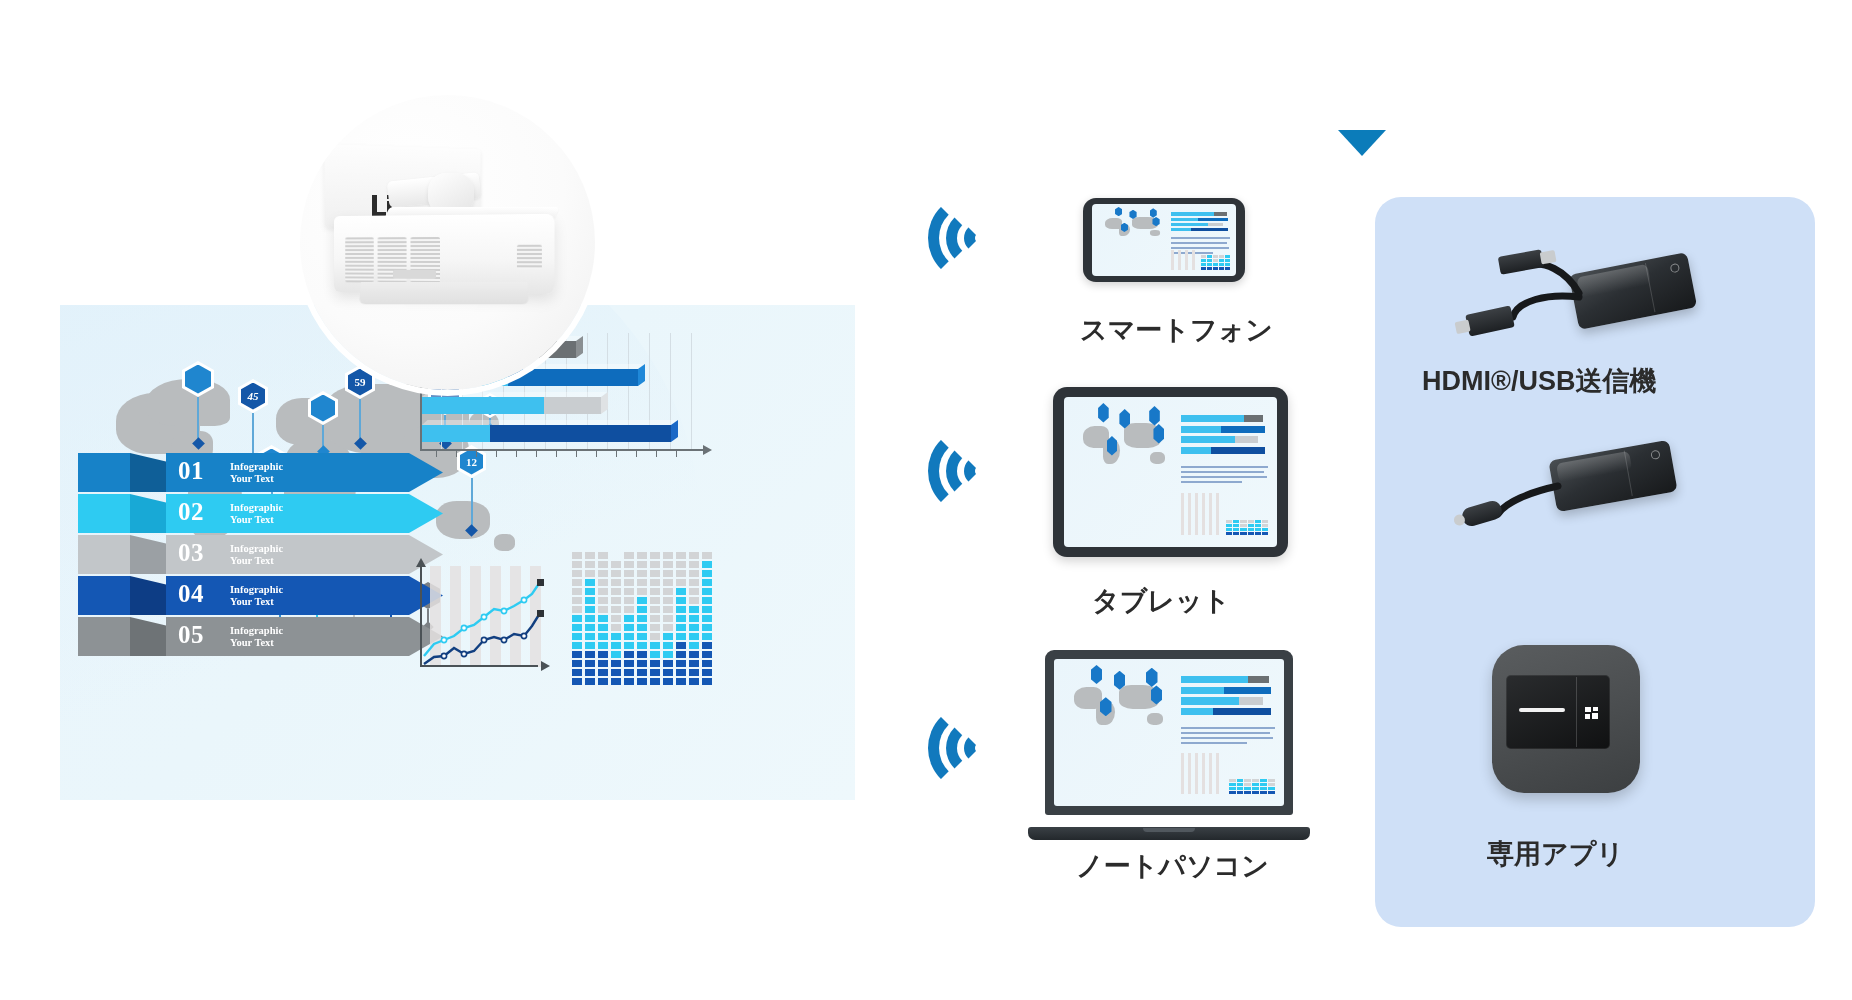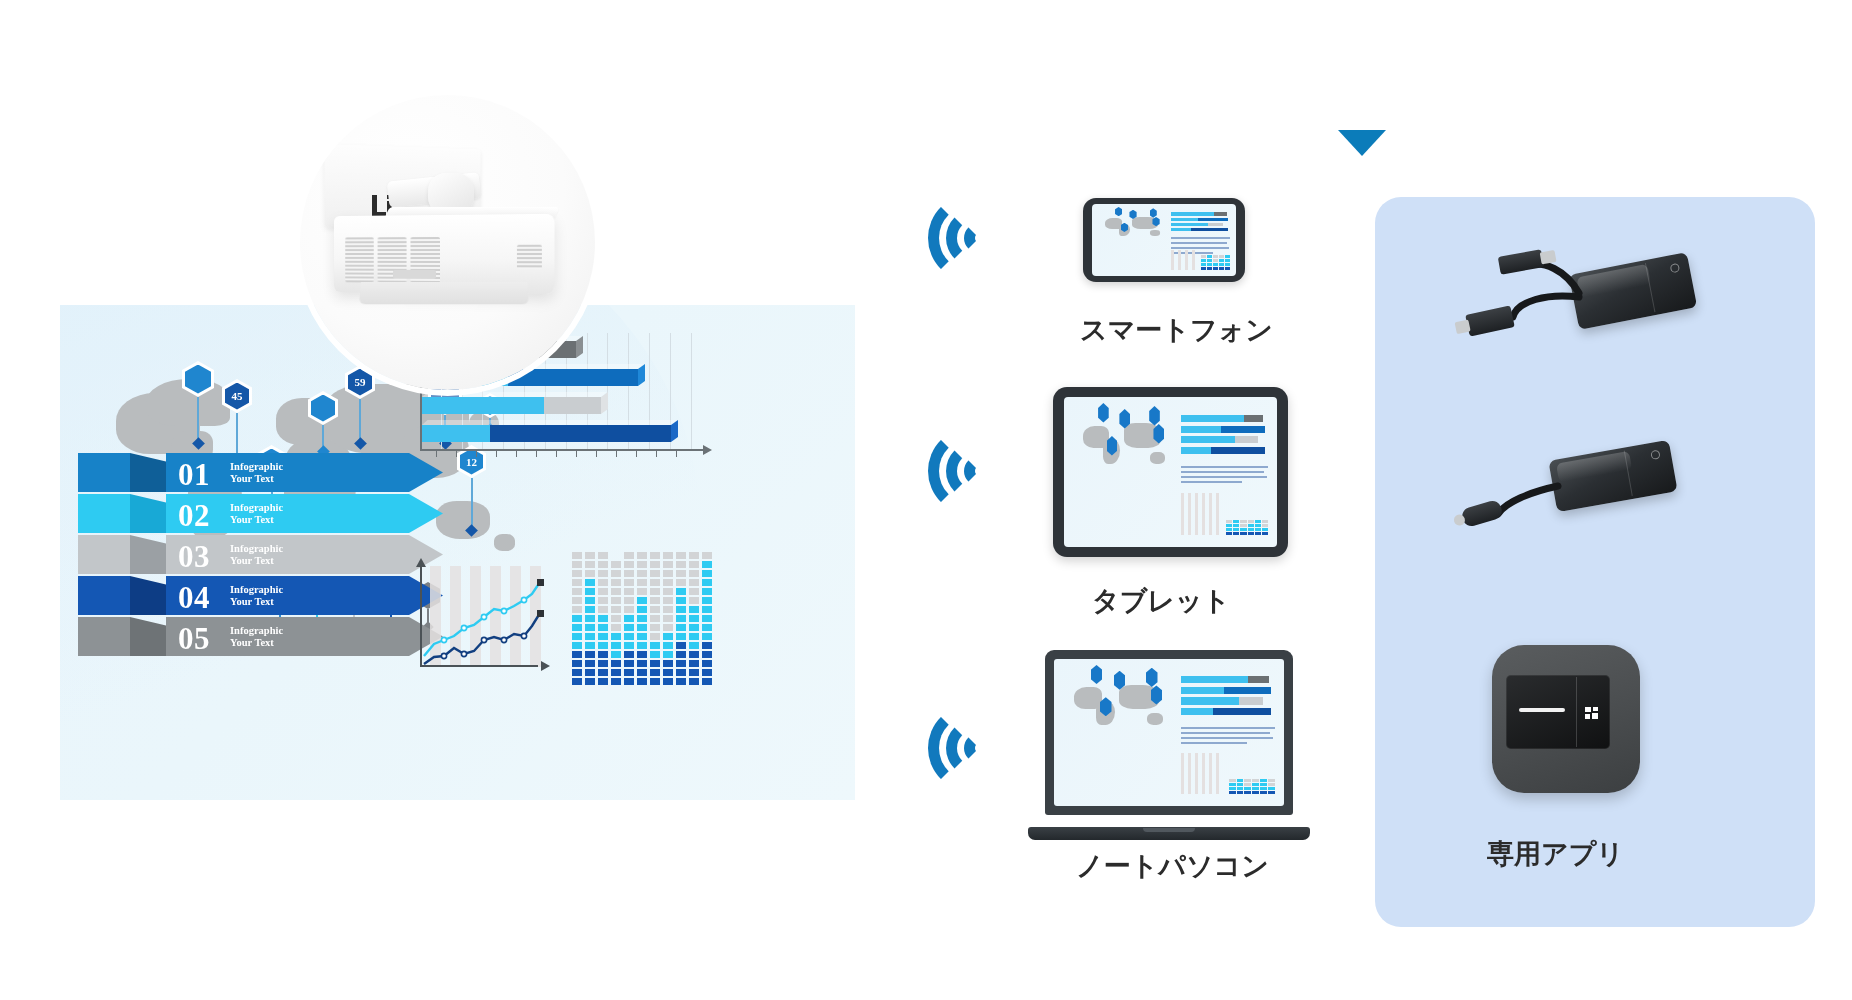--- a/index.html
+++ b/index.html
@@ -51,21 +51,21 @@
 
   
   .bands { position: absolute; left: 18px; top: 148px; width: 365px; }
   .band-row { position: relative; height: 39px; margin-bottom: 2px; }
   .band-side { position: absolute; left: 0; top: 0; width: 52px; height: 39px; }
   .band-bevel { position: absolute; left: 52px; top: 0; width: 36px; height: 39px; }
   .band-body { position: absolute; left: 88px; top: 0; right: 34px; height: 39px; }
   .band-tip { position: absolute; right: 0; top: 0; width: 34px; height: 39px;
     clip-path: polygon(0 0,100% 50%,0 100%); }
   .band-num { position: absolute; left: 100px; top: 4px; font-family: "Liberation Serif", serif;
-    font-size: 31px; font-weight: bold; color: #ffffff; letter-spacing: .5px; }
+    font-size: 25px; font-weight: bold; color: #ffffff; letter-spacing: .5px; }
   .band-txt { position: absolute; left: 152px; top: 8px; font-family: "Liberation Serif", serif;
     font-size: 10.5px; line-height: 12px; font-weight: bold; color: #ffffff; }
 
   
   .barchart { position: absolute; left: 352px; top: 28px; width: 300px; height: 132px; }
   .bc-grid { position: absolute; inset: 0 18px 14px 8px; }
   .bc-grid i { position: absolute; top: 0; bottom: 0; width: 1px; background: #d4dee4; }
   .bc-axis-y { position: absolute; left: 8px; top: 0; bottom: 14px; width: 2px; background: #6b7276; }
   .bc-axis-x { position: absolute; left: 8px; bottom: 14px; height: 2px; right: 6px; background: #6b7276; }
   .bc-arrow { position: absolute; right: 0; bottom: 10px; width: 0; height: 0;
@@ -263,21 +263,21 @@
       <div class="land" style="left:92%;top:78%;width:5%;height:7%;border-radius:40%;"></div>
     </div>
 
     <div class="pin" style="left:122px;top:56px;">
       <div class="hex-ring" style="width:32px;height:36px;">
           <div class="hex" style="width:26px;height:29px;background:#1f86cf;font-size:11px;"></div>
         </div>
       <div class="stem" style="top:36px;height:46px;"></div>
       <div class="dot-d" style="top:78px;background:#1457a8;"></div>
     </div>
-    <div class="pin" style="left:162px;top:74px;">
+    <div class="pin" style="left:178px;top:74px;font-style:italic;">
       <div class="hex-ring" style="width:30px;height:34px;">
           <div class="hex" style="width:24px;height:27px;background:#1457a8;font-size:11px;">45</div>
         </div>
       <div class="stem" style="top:34px;height:48px;"></div>
       <div class="dot-d" style="top:78px;background:#1457a8;"></div>
     </div>
     <div class="pin" style="left:248px;top:86px;">
       <div class="hex-ring" style="width:30px;height:34px;">
           <div class="hex" style="width:24px;height:27px;background:#1f86cf;font-size:11px;"></div>
         </div>
@@ -1000,15 +1000,16 @@
       <div class="divider"></div>
       <div class="mini-sq">
         <i style="left:0;top:0;width:6px;height:5px;"></i>
         <i style="left:8px;top:0;width:5px;height:4px;"></i>
         <i style="left:0;top:7px;width:5px;height:5px;"></i>
         <i style="left:7px;top:6px;width:6px;height:6px;"></i>
       </div>
     </div>
   </div>
 
+  <div class="dev-label" style="left:1422px;top:363px;">HDMI®/USB送信機</div>
   <div class="dev-label" style="left:1487px;top:836px;">専用アプリ</div>
 
 </div>
 
 </body></html>

